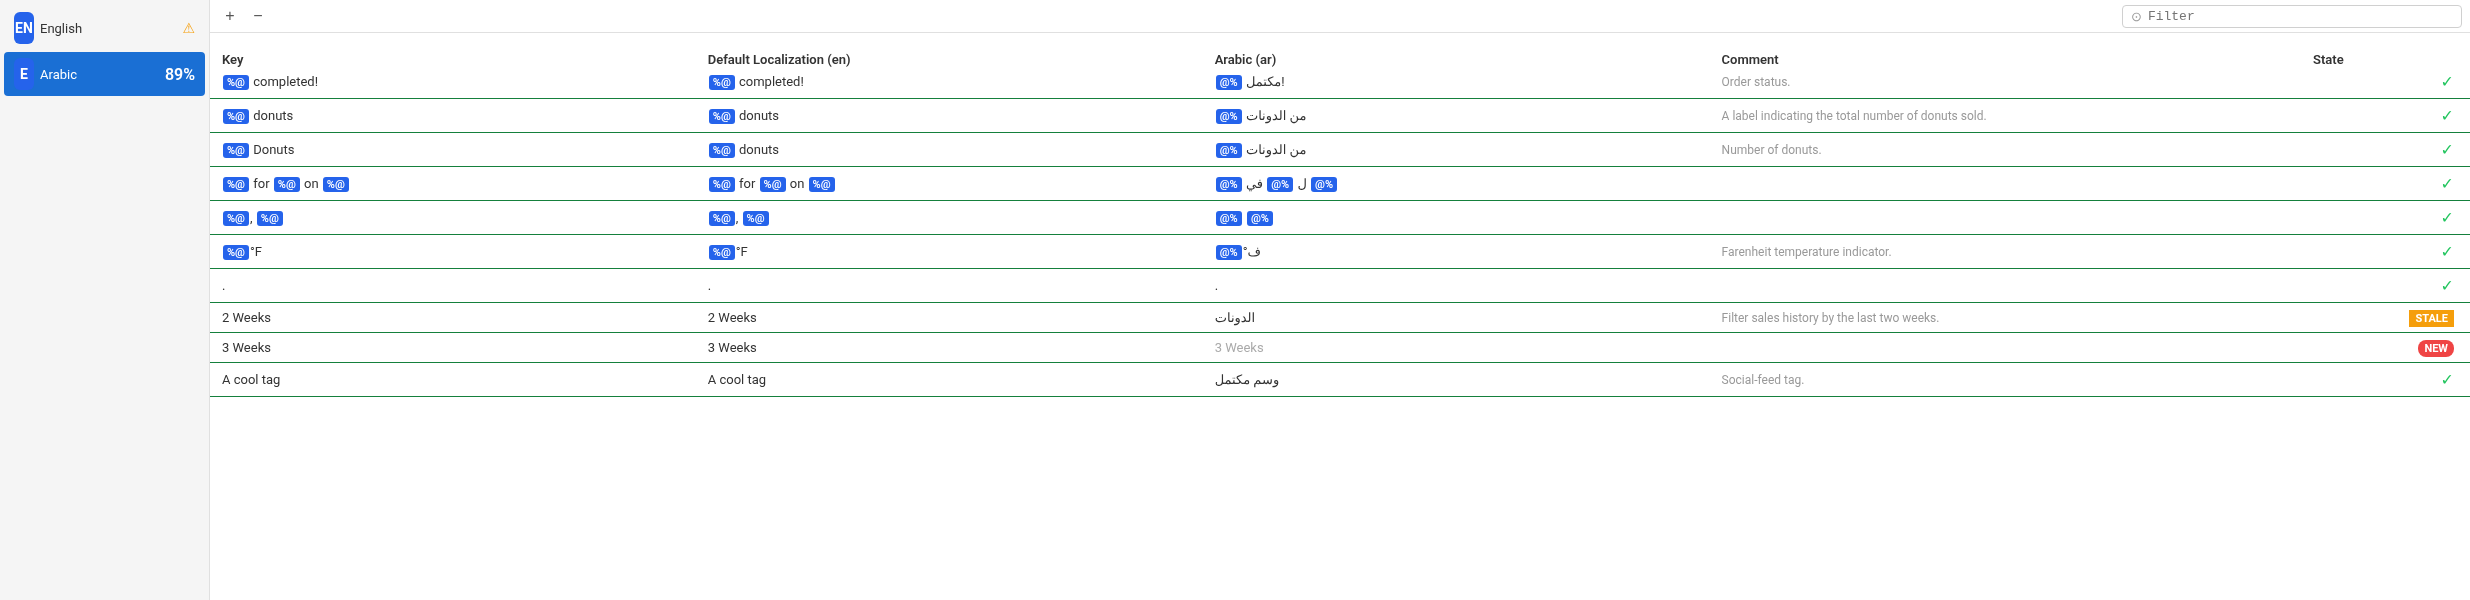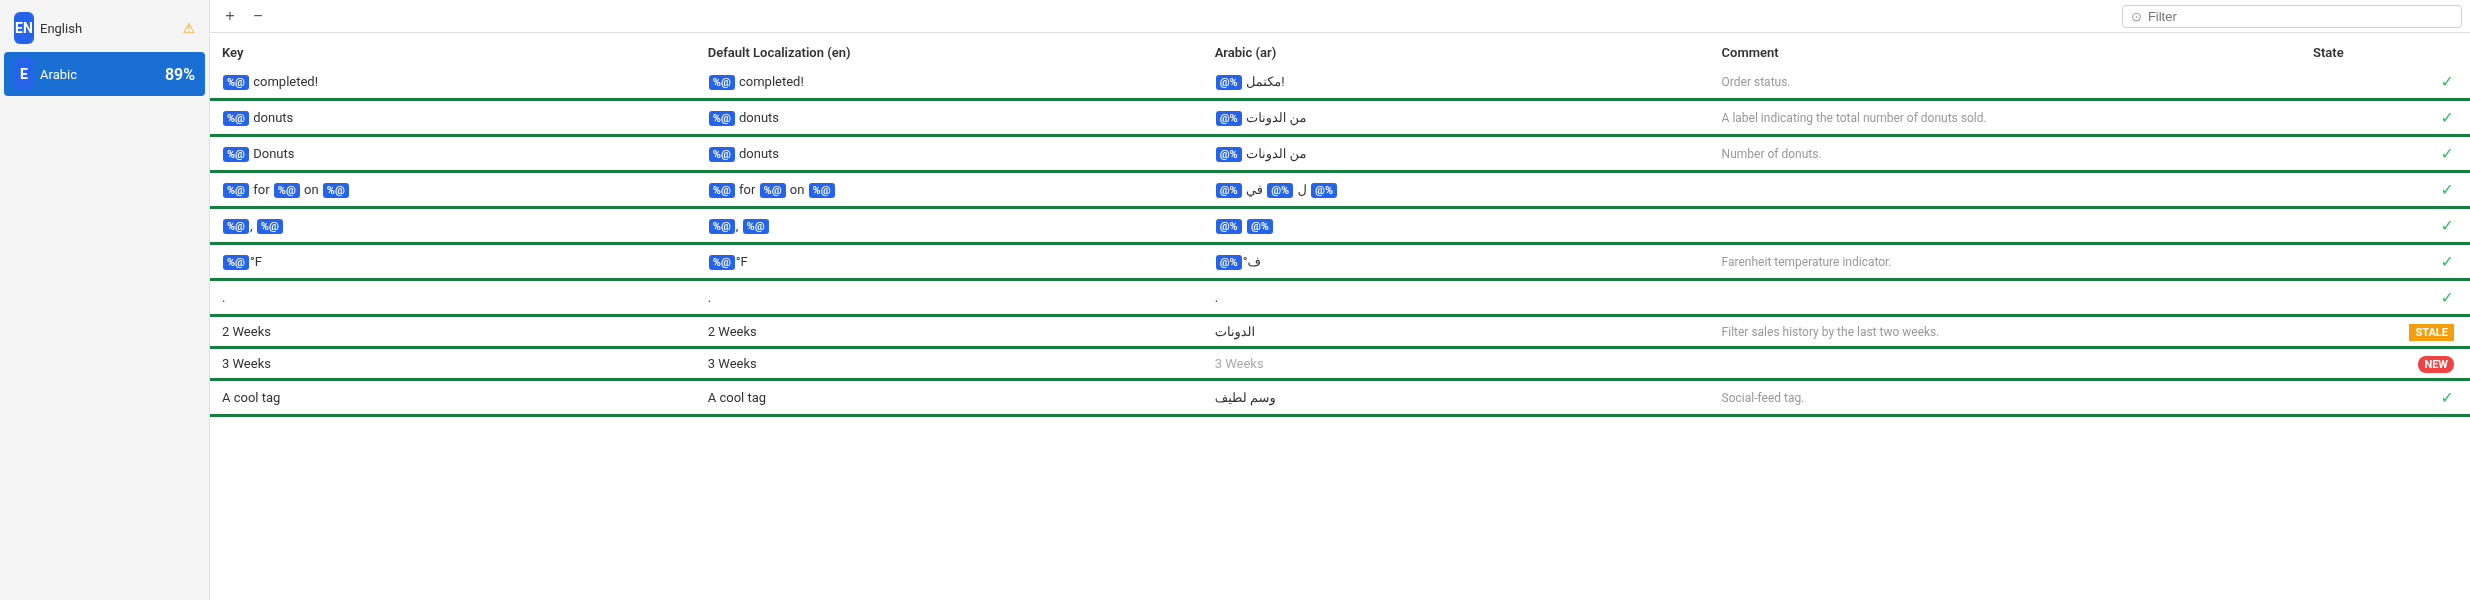--- a/index.html
+++ b/index.html
@@ -115,20 +115,21 @@
       color: #999;
       font-size: 13px;
     }
     .filter-input {
       border: none;
       outline: none;
       font-size: 13px;
       color: #a16207;
       width: 100%;
       background: transparent;
+      font-family: Liberation Mono, monospace;
     }
 
     
     .table-container {
       flex: 1;
       overflow-y: auto;
     }
     table {
       width: 100%;
       border-collapse: collapse;
@@ -136,31 +137,31 @@
     }
     thead th {
       background: #fff;
       border-bottom: 1px solid #e0e0e0;
       padding: 8px 12px;
       text-align: left;
       font-weight: 600;
       font-size: 13px;
       color: #333;
       position: sticky;
-      top: 4px;
+      top: 11px;
       z-index: 10;
     }
     thead th:nth-child(1) { width: 230px; }
     thead th:nth-child(2) { width: 240px; }
     thead th:nth-child(3) { width: 240px; }
     thead th:nth-child(4) { width: 280px; }
     thead th:nth-child(5) { width: 80px; }
 
     tbody tr {
-      border-bottom: 3px solid #15803d;
+      border-bottom: 1px solid #15803d;
     }
     tbody td {
       padding: 7px 12px;
       font-size: 13px;
       color: #333;
       vertical-align: middle;
     }
     tbody td.comment-cell {
       color: #999;
       font-size: 12px;
@@ -317,20 +318,20 @@
           <tr>
             <td><span>3 Weeks</span></td>
             <td><span>3 Weeks</span></td>
             <td><span class="rtl"><span class="untranslated">3 Weeks</span></span></td>
             <td class="comment-cell"></td>
             <td class="state-cell"><span class="state-new">NEW</span></td>
           </tr>
           <tr>
             <td><span>A cool tag</span></td>
             <td><span>A cool tag</span></td>
-            <td><span class="rtl">وسم لطيف</span></td>
+            <td><span class="rtl">وسم مكتمل</span></td>
             <td class="comment-cell">Social-feed tag.</td>
             <td class="state-cell"><span class="state-ok">✓</span></td>
           </tr>
         </tbody>
     </table>
   </div>
 </div>
 
 </body></html>

